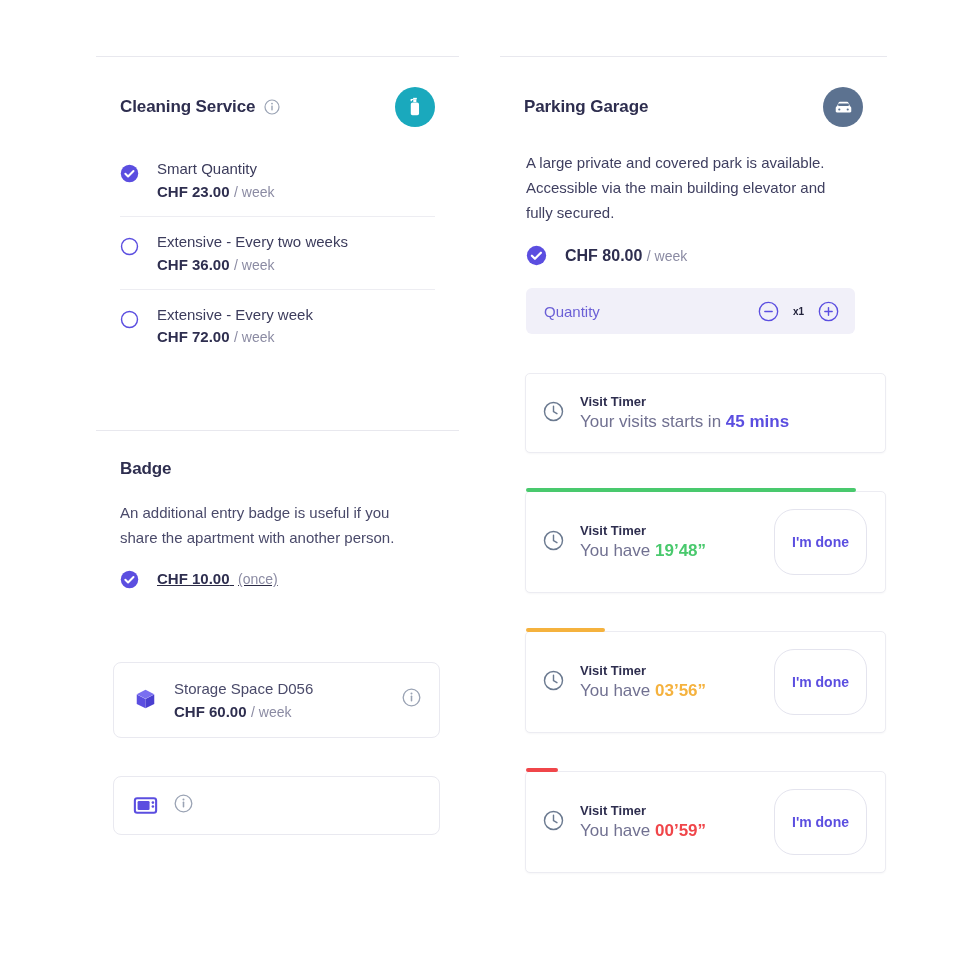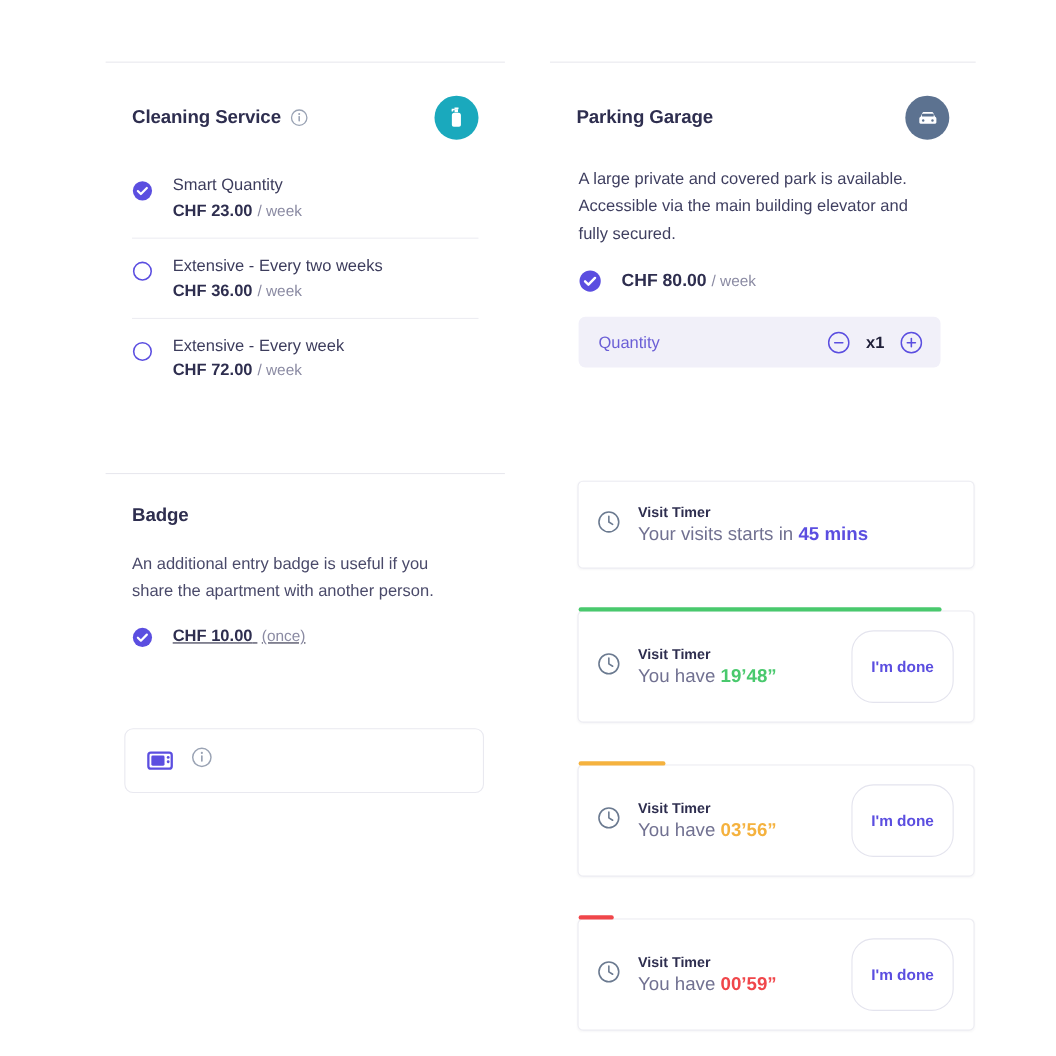--- a/index.html
+++ b/index.html
@@ -79,21 +79,21 @@
   }
   .park-price-row { display: flex; align-items: center; gap: 18px; margin-top: 20px; }
   .qty-bar {
     margin-top: 22px; background: #f1f0f9; border-radius: 6px;
     height: 46px; display: flex; align-items: center;
     justify-content: space-between; padding: 0 16px 0 18px;
     width: 329px;
   }
   .qty-label { font-size: 15px; color: #6b5fd6; }
   .qty-ctrls { display: flex; align-items: center; gap: 14px; }
-  .qty-val { font-size: 15px; font-weight: bold; color: #21213a; }
+  .qty-val { font-size: 10px; font-weight: bold; color: #21213a; }
 
   
   .timer-card {
     position: relative; width: 361px; margin-left: 25px;
     background: #fff; border: 1px solid #ececf2; border-radius: 5px;
     display: flex; align-items: center; gap: 15px;
     padding: 17px 18px 17px 16px;
     box-shadow: 0 1px 2px rgba(40,40,80,0.04);
   }
   .timer-bar {
@@ -209,20 +209,43 @@
           <span>
             <span class="price-strong">CHF 10.00</span>
             <span class="once-note">(once)</span>
           </span>
         </div>
       </div>
     </div>
 
     <div style="margin-top:73px;">
 
+      <div class="item-card">
+        <span class="item-ico">
+          <svg width="25" height="25" viewBox="0 0 24 24">
+            <path d="M12 2.6l8.4 4.3-8.4 4.3-8.4-4.3z" fill="#7a6ff0"></path>
+            <path d="M3.6 7.3l8.4 4.3v8.9L3.6 16.2z" fill="#5b4ee0"></path>
+            <path d="M20.4 7.3l-8.4 4.3v8.9l8.4-4.3z" fill="#4a3fd0"></path>
+          </svg>
+        </span>
+        <div class="item-body">
+          <div class="item-title">Storage Space D056</div>
+          <div class="item-price">
+            <span class="price-strong">CHF 60.00</span>
+            <span class="price-unit">/ week</span>
+          </div>
+        </div>
+        <span class="item-info">
+          <svg width="19" height="19" viewBox="0 0 16 16">
+            <circle cx="8" cy="8" r="7" fill="none" stroke="#9aa3b4" stroke-width="1.1"></circle>
+            <circle cx="8" cy="4.6" r="0.85" fill="#9aa3b4"></circle>
+            <rect x="7.35" y="6.4" width="1.3" height="5" rx="0.6" fill="#9aa3b4"></rect>
+          </svg>
+        </span>
+      </div>
 
       <div class="item-card" style="margin-top:38px;">
         <span class="item-ico">
           <svg width="25" height="25" viewBox="0 0 24 24">
             <rect x="1.8" y="5" width="20.4" height="14" rx="2.2" fill="none" stroke="#5b4ee0" stroke-width="2"></rect>
             <rect x="4.4" y="7.6" width="11.5" height="8.8" rx="1.2" fill="#5b4ee0"></rect>
             <circle cx="19.1" cy="9.2" r="1.25" fill="#5b4ee0"></circle>
             <circle cx="19.1" cy="13" r="1.25" fill="#5b4ee0"></circle>
           </svg>
         </span>
@@ -286,21 +309,21 @@
                 <circle cx="11" cy="11" r="9.6" fill="none" stroke="#5b4ee0" stroke-width="1.4"></circle>
                 <rect x="6.4" y="10.3" width="9.2" height="1.5" rx="0.75" fill="#5b4ee0"></rect>
                 <rect x="10.25" y="6.4" width="1.5" height="9.2" rx="0.75" fill="#5b4ee0"></rect>
               </svg>
             </span>
           </span>
         </div>
       </div>
     </div>
 
-    <div style="margin-top:103px;">
+    <div style="margin-top:39px;">
 
       <div class="timer-card" style="padding:20px 18px 20px 16px;">
         <span class="timer-ico">
           <svg width="23" height="23" viewBox="0 0 24 24">
             <circle cx="12" cy="12" r="9.4" fill="none" stroke="#6b7a90" stroke-width="1.5"></circle>
             <path d="M12 6.6V12l3.6 2.3" fill="none" stroke="#6b7a90" stroke-width="1.5" stroke-linecap="round"></path>
           </svg>
         </span>
         <div class="timer-text">
           <div class="timer-label">Visit Timer</div>

